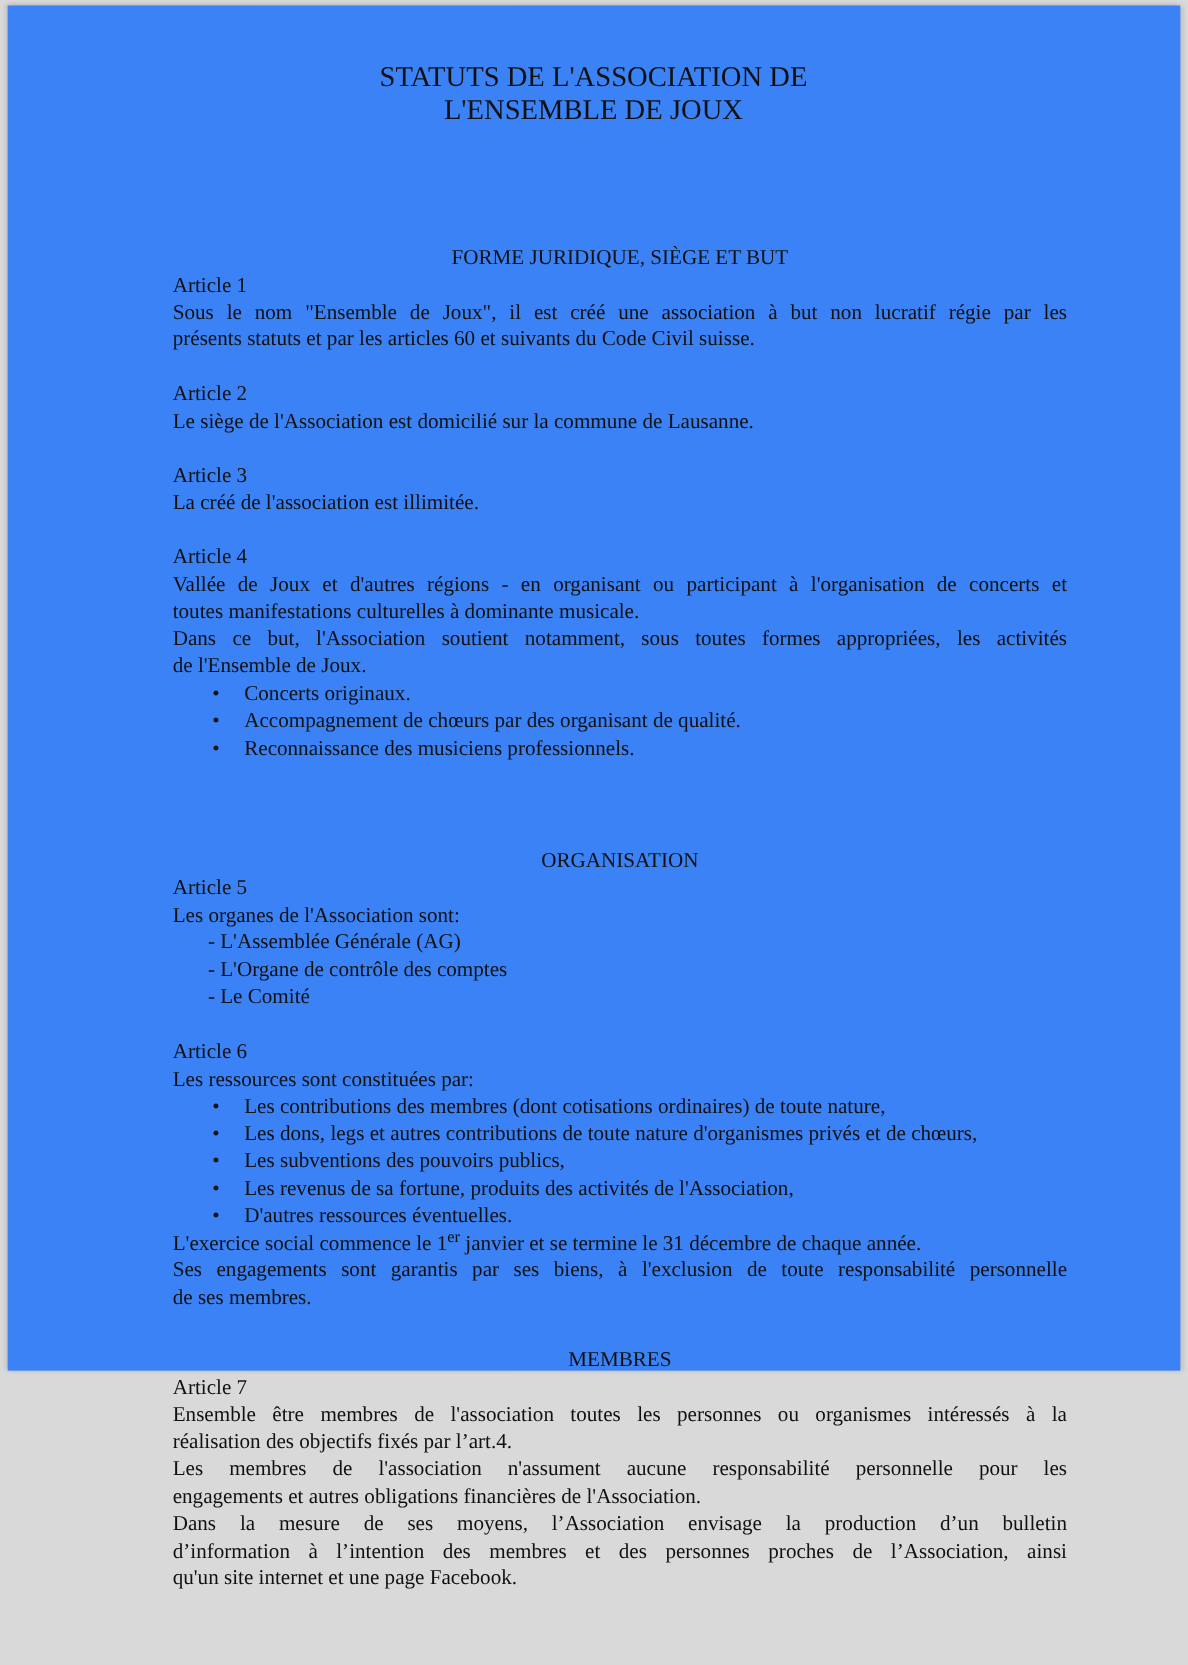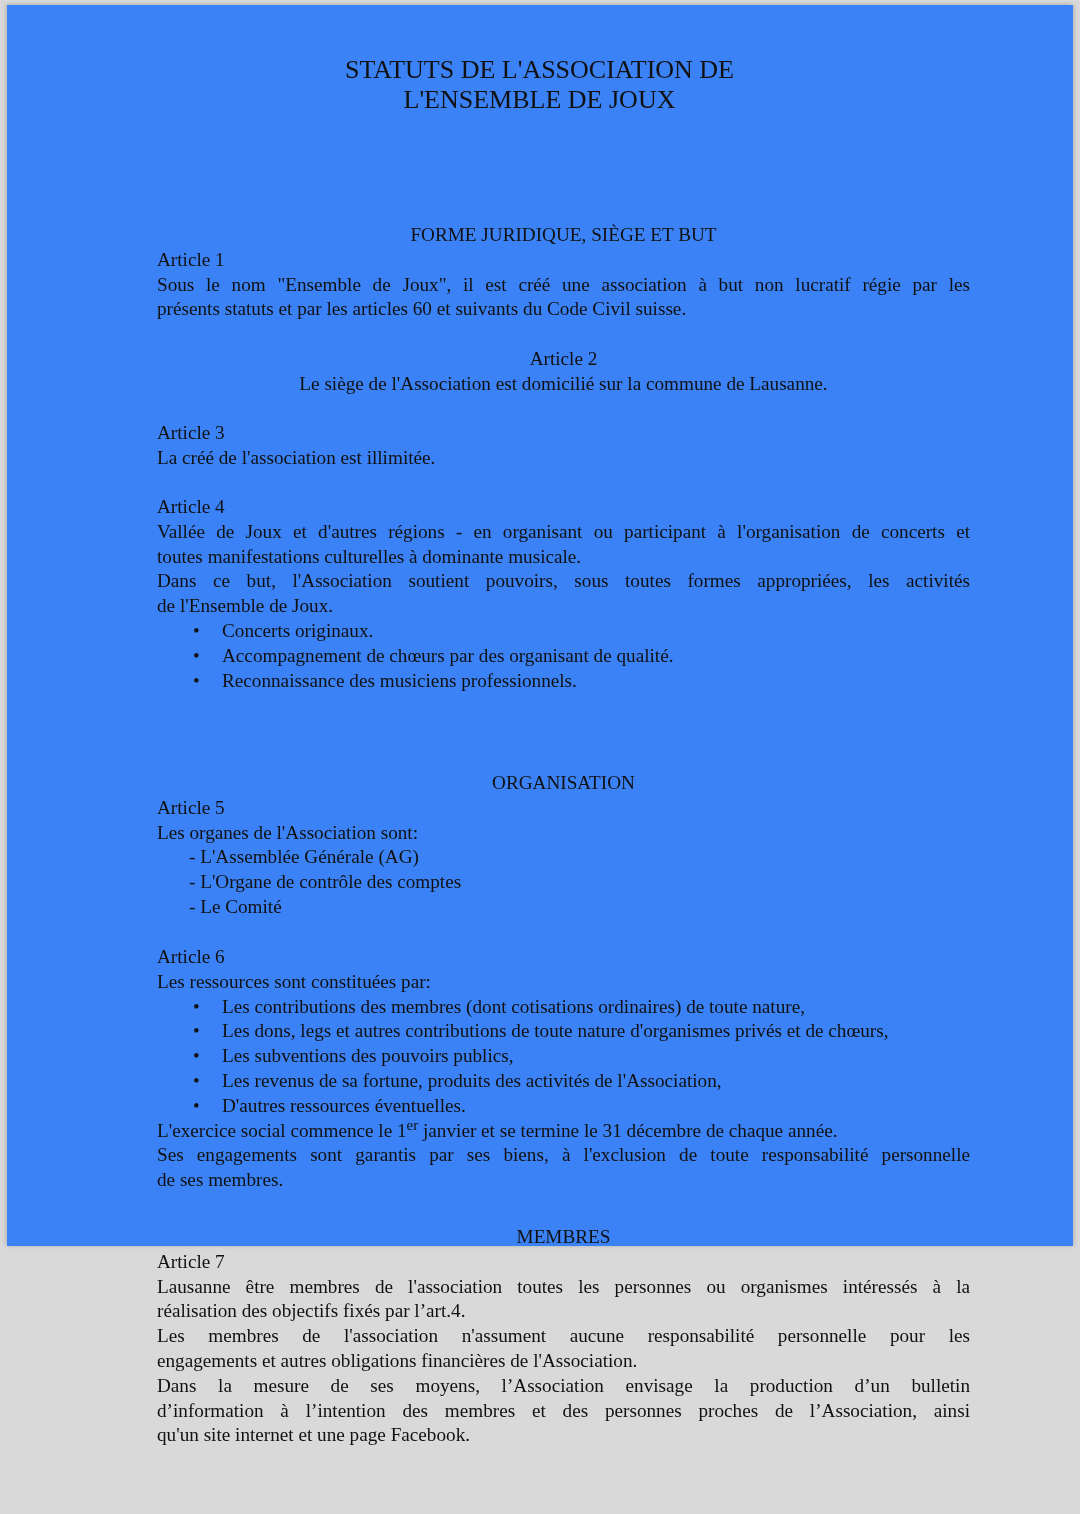--- a/index.html
+++ b/index.html
@@ -87,35 +87,35 @@
     <div class="block" style="top:218px;">
       <div class="section-heading">FORME JURIDIQUE, SIÈGE ET BUT</div>
 
       <div>
         <div>Article 1</div>
         <span class="just-line">Sous le nom "Ensemble de Joux", il est créé une association à but non lucratif régie par les</span>
         <span class="line">présents statuts et par les articles 60 et suivants du Code Civil suisse.</span>
       </div>
     </div>
 
-    <div class="block" style="top:342px;text-align:center;">
+    <div class="block" style="top:342px;">
       <div>Article 2</div>
       <span class="line">Le siège de l'Association est domicilié sur la commune de Lausanne.</span>
     </div>
 
     <div class="block" style="top:416px;">
       <div>Article 3</div>
       <span class="line">La créé de l'association est illimitée.</span>
     </div>
 
     <div class="block" style="top:490px;">
       <div>Article 4</div>
       <span class="just-line">Vallée de Joux et d'autres régions - en organisant ou participant à l'organisation de concerts et</span>
       <span class="line">toutes manifestations culturelles à dominante musicale.</span>
-      <span class="just-line">Dans ce but, l'Association soutient pouvoirs, sous toutes formes appropriées, les activités</span>
+      <span class="just-line">Dans ce but, l'Association soutient notamment, sous toutes formes appropriées, les activités</span>
       <span class="line">de l'Ensemble de Joux.</span>
       <ul class="bullets">
         <li><span class="bullet">•</span><span>Concerts originaux.</span></li>
         <li><span class="bullet">•</span><span>Accompagnement de chœurs par des organisant de qualité.</span></li>
         <li><span class="bullet">•</span><span>Reconnaissance des musiciens professionnels.</span></li>
       </ul>
     </div>
 
     <div class="block" style="top:766px;">
       <div class="section-heading">ORGANISATION</div>
@@ -142,21 +142,21 @@
       </ul>
       <span class="line"><span>L'exercice social commence le 1</span><sup>er</sup><span> janvier et se termine le 31 décembre de chaque année.</span></span>
       <span class="just-line">Ses engagements sont garantis par ses biens, à l'exclusion de toute responsabilité personnelle</span>
       <span class="line">de ses membres.</span>
     </div>
 
     <div class="block" style="top:1220px;">
       <div class="section-heading">MEMBRES</div>
       <div>
         <div>Article 7</div>
-        <span class="just-line">Lausanne être membres de l'association toutes les personnes ou organismes intéressés à la</span>
+        <span class="just-line">Ensemble être membres de l'association toutes les personnes ou organismes intéressés à la</span>
         <span class="line">réalisation des objectifs fixés par l’art.4.</span>
         <span class="just-line">Les membres de l'association n'assument aucune responsabilité personnelle pour les</span>
         <span class="line">engagements et autres obligations financières de l'Association.</span>
         <span class="just-line">Dans la mesure de ses moyens, l’Association envisage la production d’un bulletin</span>
         <span class="just-line">d’information à l’intention des membres et des personnes proches de l’Association, ainsi</span>
         <span class="line">qu'un site internet et une page Facebook.</span>
       </div>
     </div>
 
   </div>

